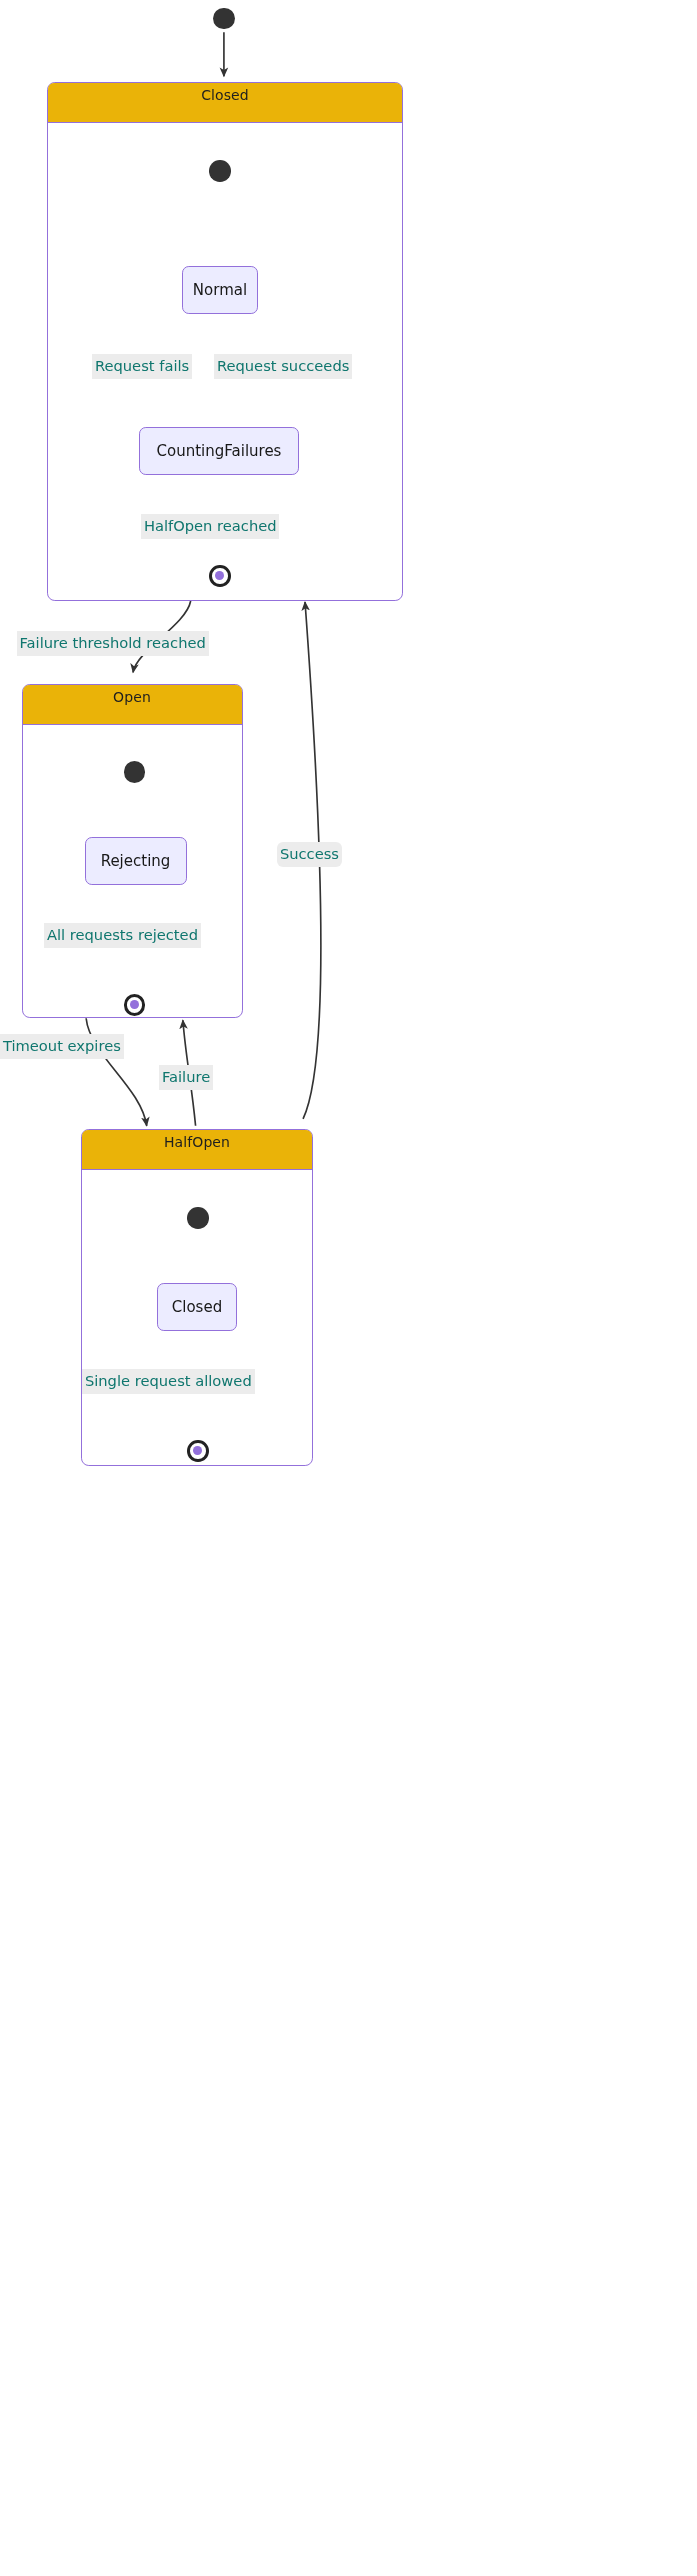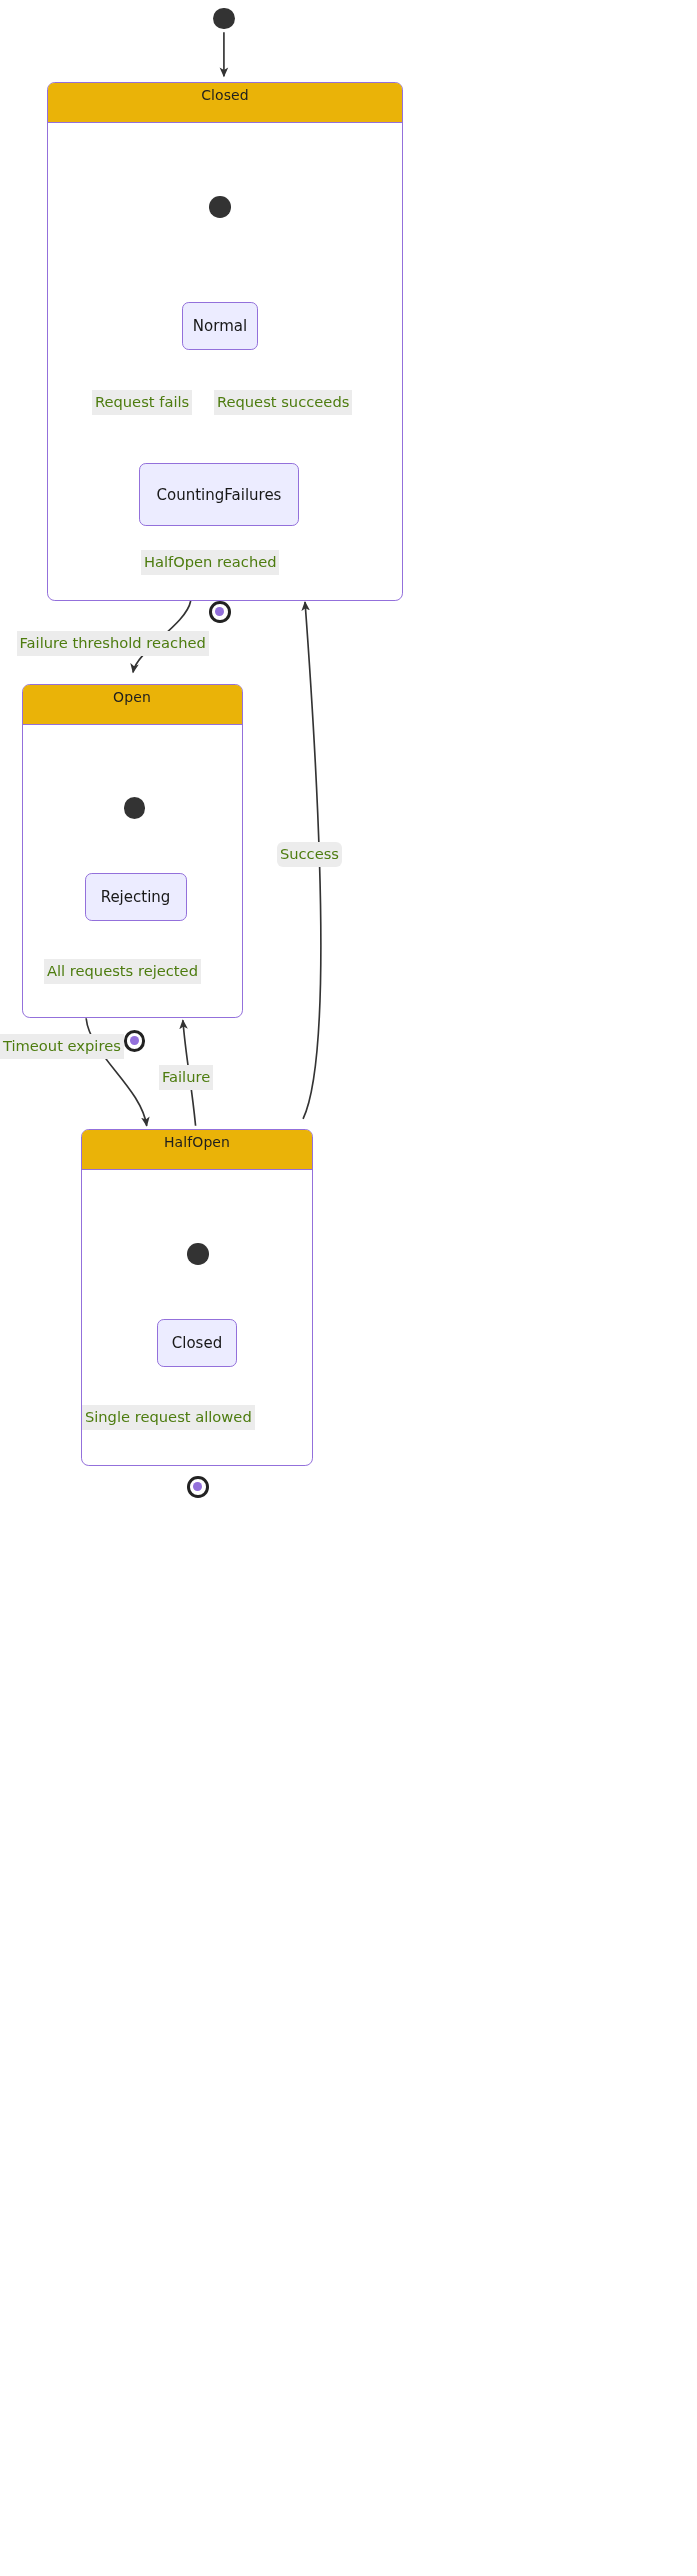--- a/index.html
+++ b/index.html
@@ -40,40 +40,39 @@
     border-bottom: 1.4px solid #9370db;
     border-radius: 5.9px 5.9px 0 0;
     text-align: center;
     font-size: 14px;
     color: #1f1f1f;
     letter-spacing: 0.1px;
   }
   .composite-body {
     position: relative;
     width: 100%;
-    margin-top: 36px;
   }
   .simple-state {
     position: absolute;
     box-sizing: border-box;
     background: #ececff;
     border: 1.8px solid #9370db;
     border-radius: 6.8px;
     display: flex;
     align-items: center;
     justify-content: center;
     font-size: 15px;
     color: #181818;
     white-space: nowrap;
   }
   .edge-label {
     position: absolute;
     box-sizing: border-box;
     background: #ececec;
-    color: #4d7c0f;
+    color: #0f766e;
     font-size: 14.7px;
     line-height: 20.5px;
     padding: 2px 2.9px;
     white-space: nowrap;
   }
   .start-node {
     position: absolute;
     width: 21.5px;
     height: 21.5px;
     border-radius: 50%;
@@ -162,21 +161,21 @@
       </div>
 
       <div class="edge-label" style="left:44px; top:231px;">
         <span>Request fails</span>
       </div>
 
       <div class="edge-label" style="left:166px; top:231px;">
         <span>Request succeeds</span>
       </div>
 
-      <div class="simple-state" style="left:91px; top:304px; width:160px; height:63px;">
+      <div class="simple-state" style="left:91px; top:304px; width:160px; height:48px;">
         <span>CountingFailures</span>
       </div>
 
       <div class="edge-label" style="left:93px; top:391px;">
         <span>HalfOpen reached</span>
       </div>
 
       <div class="final-node" style="left:161px; top:442px;"></div>
     </div>
   </div>

